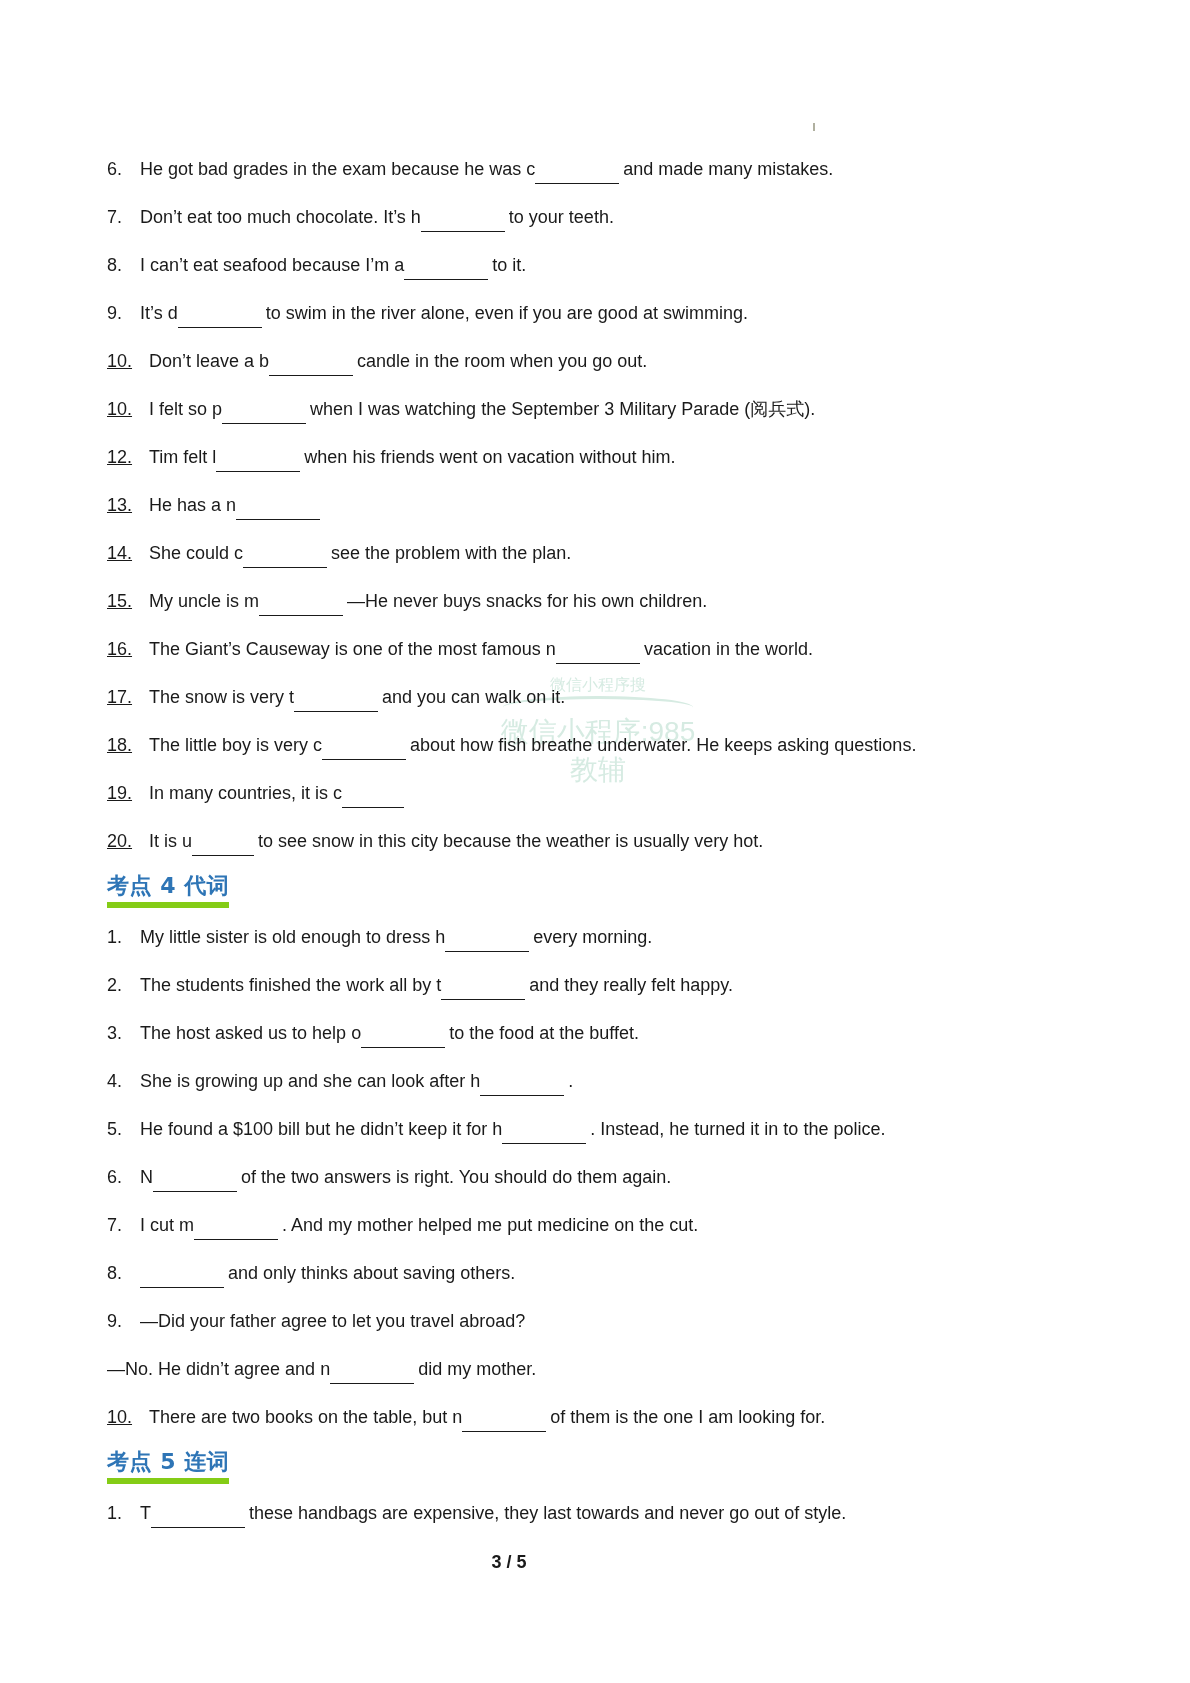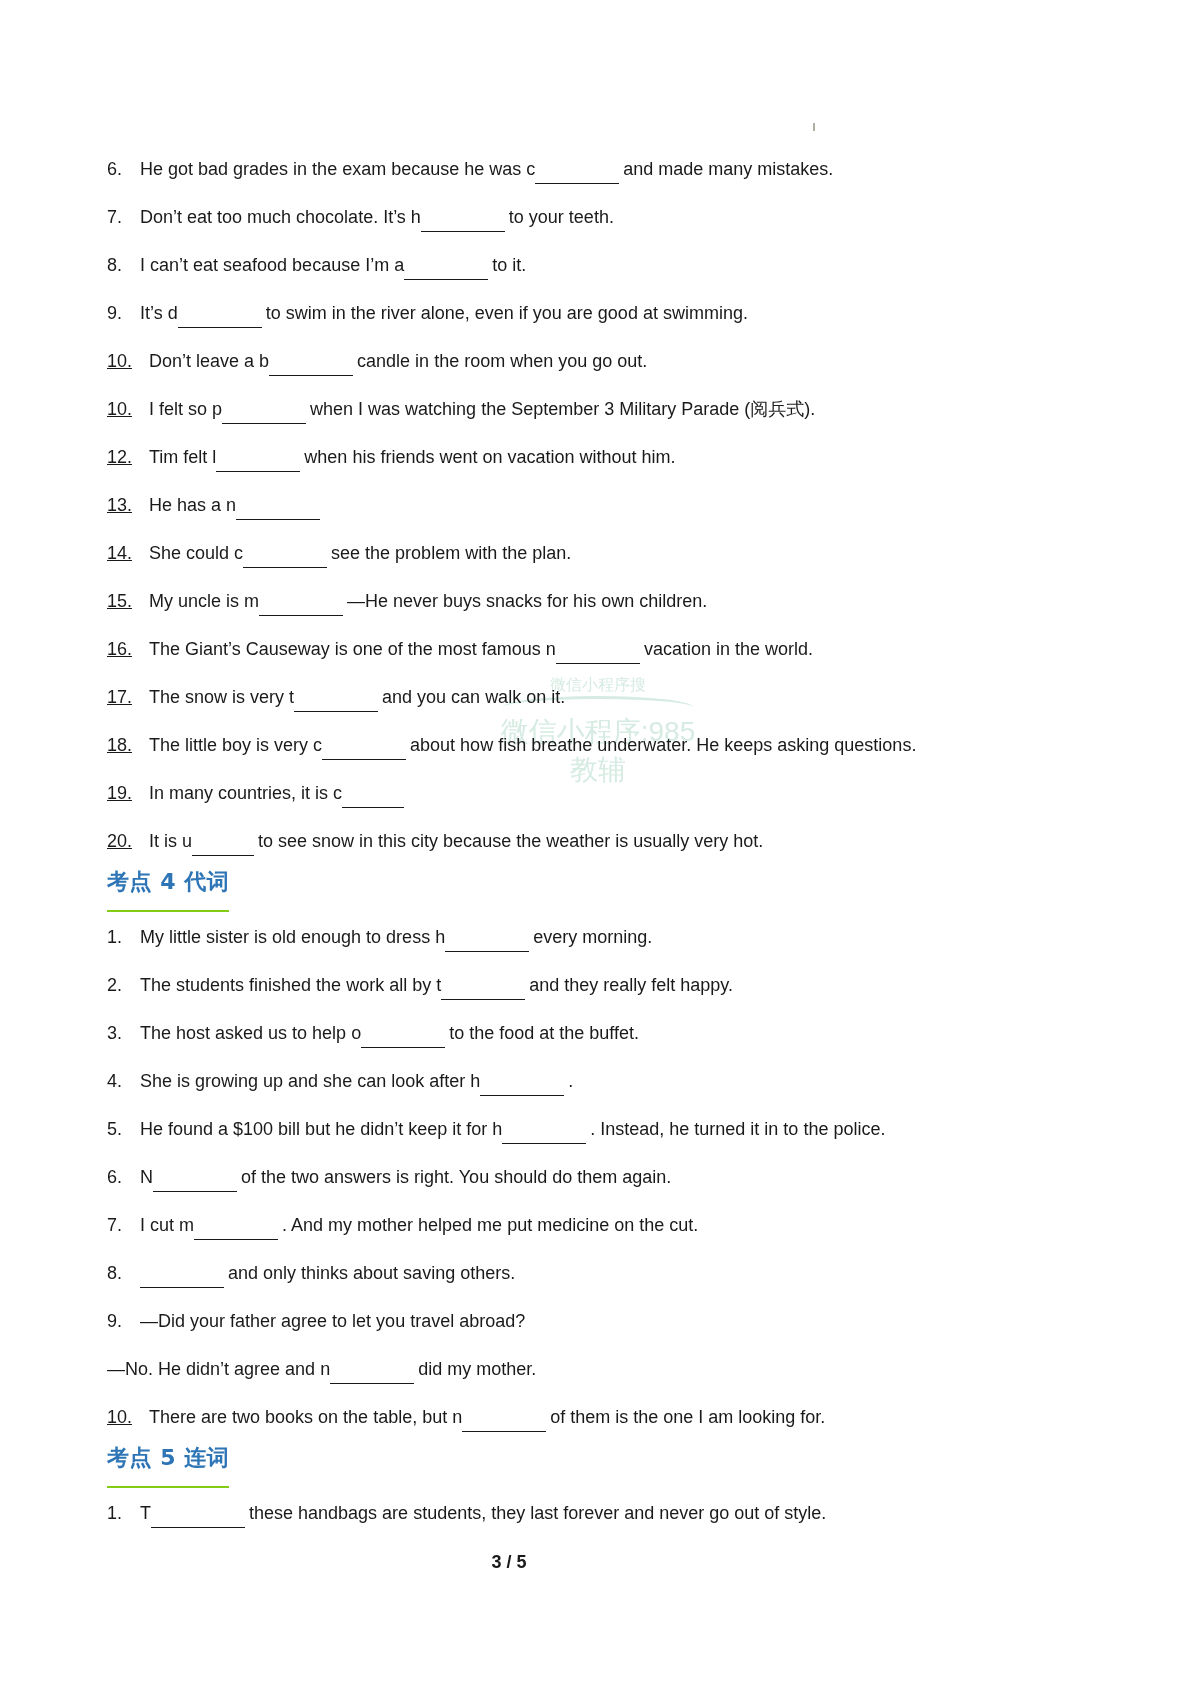--- a/index.html
+++ b/index.html
@@ -26,21 +26,21 @@
     }
     .b-std { width: 84px; }
     .b-short { width: 62px; }
     .b-long { width: 94px; }
     .heading {
       height: 48px; display: flex; align-items: center;
       font-size: 22px; font-weight: bold; color: #2e75b6;
       font-family: "DejaVu Sans", sans-serif;
     }
     .heading span {
-      border-bottom: 2px solid #84cc16; padding-bottom: 13px; letter-spacing: 0.5px;
+      border-bottom: 6px solid #84cc16; padding-bottom: 1px; letter-spacing: 0.5px;
     }
     .pagenum {
       position: absolute; left: 0; width: 1018px; top: 1552px; text-align: center;
       font-size: 18px; font-weight: bold;
     }
     .watermark {
       position: absolute; left: 488px; top: 675px; width: 220px; height: 150px;
       color: #d6ebe2; text-align: center; pointer-events: none;
     }
     .watermark .wm-top { font-size: 16px; margin-top: 0; }
@@ -221,17 +221,17 @@
     </div>
 
   <div class="heading">
       <span>考点 5  连词</span>
     </div>
 
   <div class="line">
       <span class="num">1.</span>
       <span>T</span>
       <span class="blank b-long"></span>
-      <span>these handbags are students, they last forever and never go out of style.</span>
+      <span>these handbags are expensive, they last towards and never go out of style.</span>
     </div>
 </div>
 
 <div class="pagenum">3 / 5</div>
 
 </body></html>

